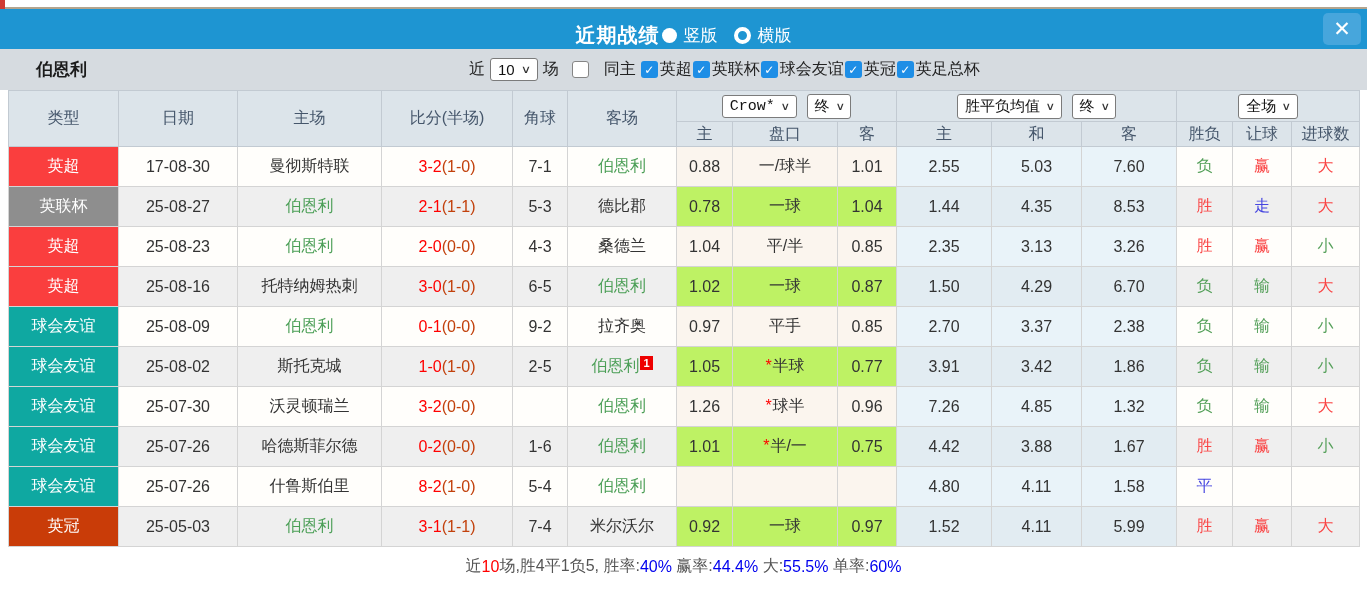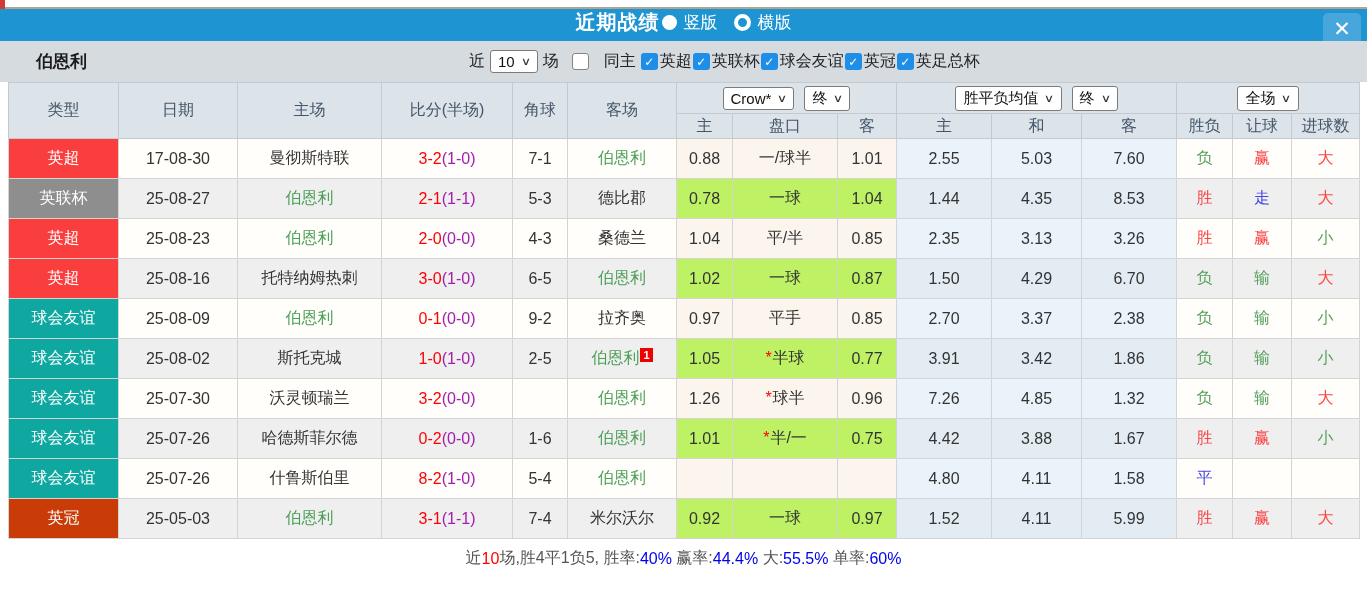--- a/index.html
+++ b/index.html
@@ -7,21 +7,21 @@
   body {
     width:1367px; height:595px; overflow:hidden; background:#fff;
     font-family:"Liberation Sans","DejaVu Sans",sans-serif;
     -webkit-font-smoothing:antialiased;
   }
   
   .top-strip { height:9px; background:#fff; border-bottom:2px solid #b3a48e; position:relative; }
   .top-strip .red-corner { position:absolute; left:0; top:0; width:5px; height:9px; background:#d03b34; }
 
   
-  .title-bar { height:32px; background:#1e95d2; position:relative; display:flex; align-items:flex-start; justify-content:center; color:#fff; }
+  .title-bar { height:40px; background:#1e95d2; position:relative; display:flex; align-items:flex-end; justify-content:center; color:#fff; }
   .title-group { display:flex; align-items:center; }
   .title-text { font-weight:bold; font-size:20px; letter-spacing:1px; }
   .radio-filled { width:15px; height:15px; border-radius:50%; background:#fff; margin:0 7px 0 2px; }
   .radio-hollow { width:17px; height:17px; border-radius:50%; border:4px solid #fff; background:transparent; margin:0 7px 0 16px; }
   .radio-label { font-size:17px; }
   .close-btn { position:absolute; right:6px; top:4px; width:38px; height:32px; background:#47a6dc; border-radius:5px;
     color:#fff; font-size:21px; font-weight:bold; display:flex; align-items:center; justify-content:center; cursor:pointer; }
 
   
   .filter-bar { height:41px; background:#d6dbe0; position:relative; font-size:16px; color:#222; }
@@ -37,34 +37,34 @@
   .cb.unchecked { background:#fff; border:1px solid #858585; }
   .cb-item { display:inline-flex; align-items:center; cursor:pointer; }
   .cb-item .cb-label { margin:0 1px 0 2px; }
   .same-home-box { margin:0 3px 0 8px; }
 
   
   table { margin-left:8px; width:1351px; table-layout:fixed; border-collapse:collapse; font-size:16px; }
   thead th { background:#dce4ea; color:#45566b; font-weight:normal; border:1px solid #c2cad2; padding:0; }
   thead tr.hrow1 th { height:31px; }
   thead tr.hrow2 th { height:25px; }
-  th.grp { background:#dce4ea; }
+  th.grp { background:#dce4ea;font-family:Liberation Mono, monospace; }
   .grp-inner { display:flex; align-items:center; justify-content:center; gap:10px; }
   tbody td { border:1px solid #d4d4d4; text-align:center; height:40px; padding:0; color:#333; }
   tr.odd  td { background:#fffefb; }
   tr.even td { background:#efefef; }
   tr.odd  td.odds { background:#fbf5ee; }
   tr.even td.odds { background:#bef264;text-align:center; }
   tr.odd  td.avg  { background:#e9f3f9; }
   tr.even td.avg  { background:#e2ecf2; }
   td.league { color:#fff; font-size:16px; }
   .team { color:#333; }
   .team.green { color:#4a9e55; }
   .ft { color:#ff0000; }
-  .ht { color:#a21caf; }
+  .ht { color:#c2410c; }
   .star { color:#ff0000; margin-right:1px; }
   .sup-badge { background:#ee0000; color:#fff; font-size:11px; font-weight:bold; padding:0 3px; line-height:14px; vertical-align:top; display:inline-block; margin-left:1px; }
 
   
   .summary { height:39px; background:#fff; display:flex; align-items:center; justify-content:center; font-size:16px; }
   .summary span { white-space:pre-wrap; }
   .seg-dark { color:#555; }
   .seg-red  { color:#ff0000; }
   .seg-blue { color:#0000ee; }
 </style>

